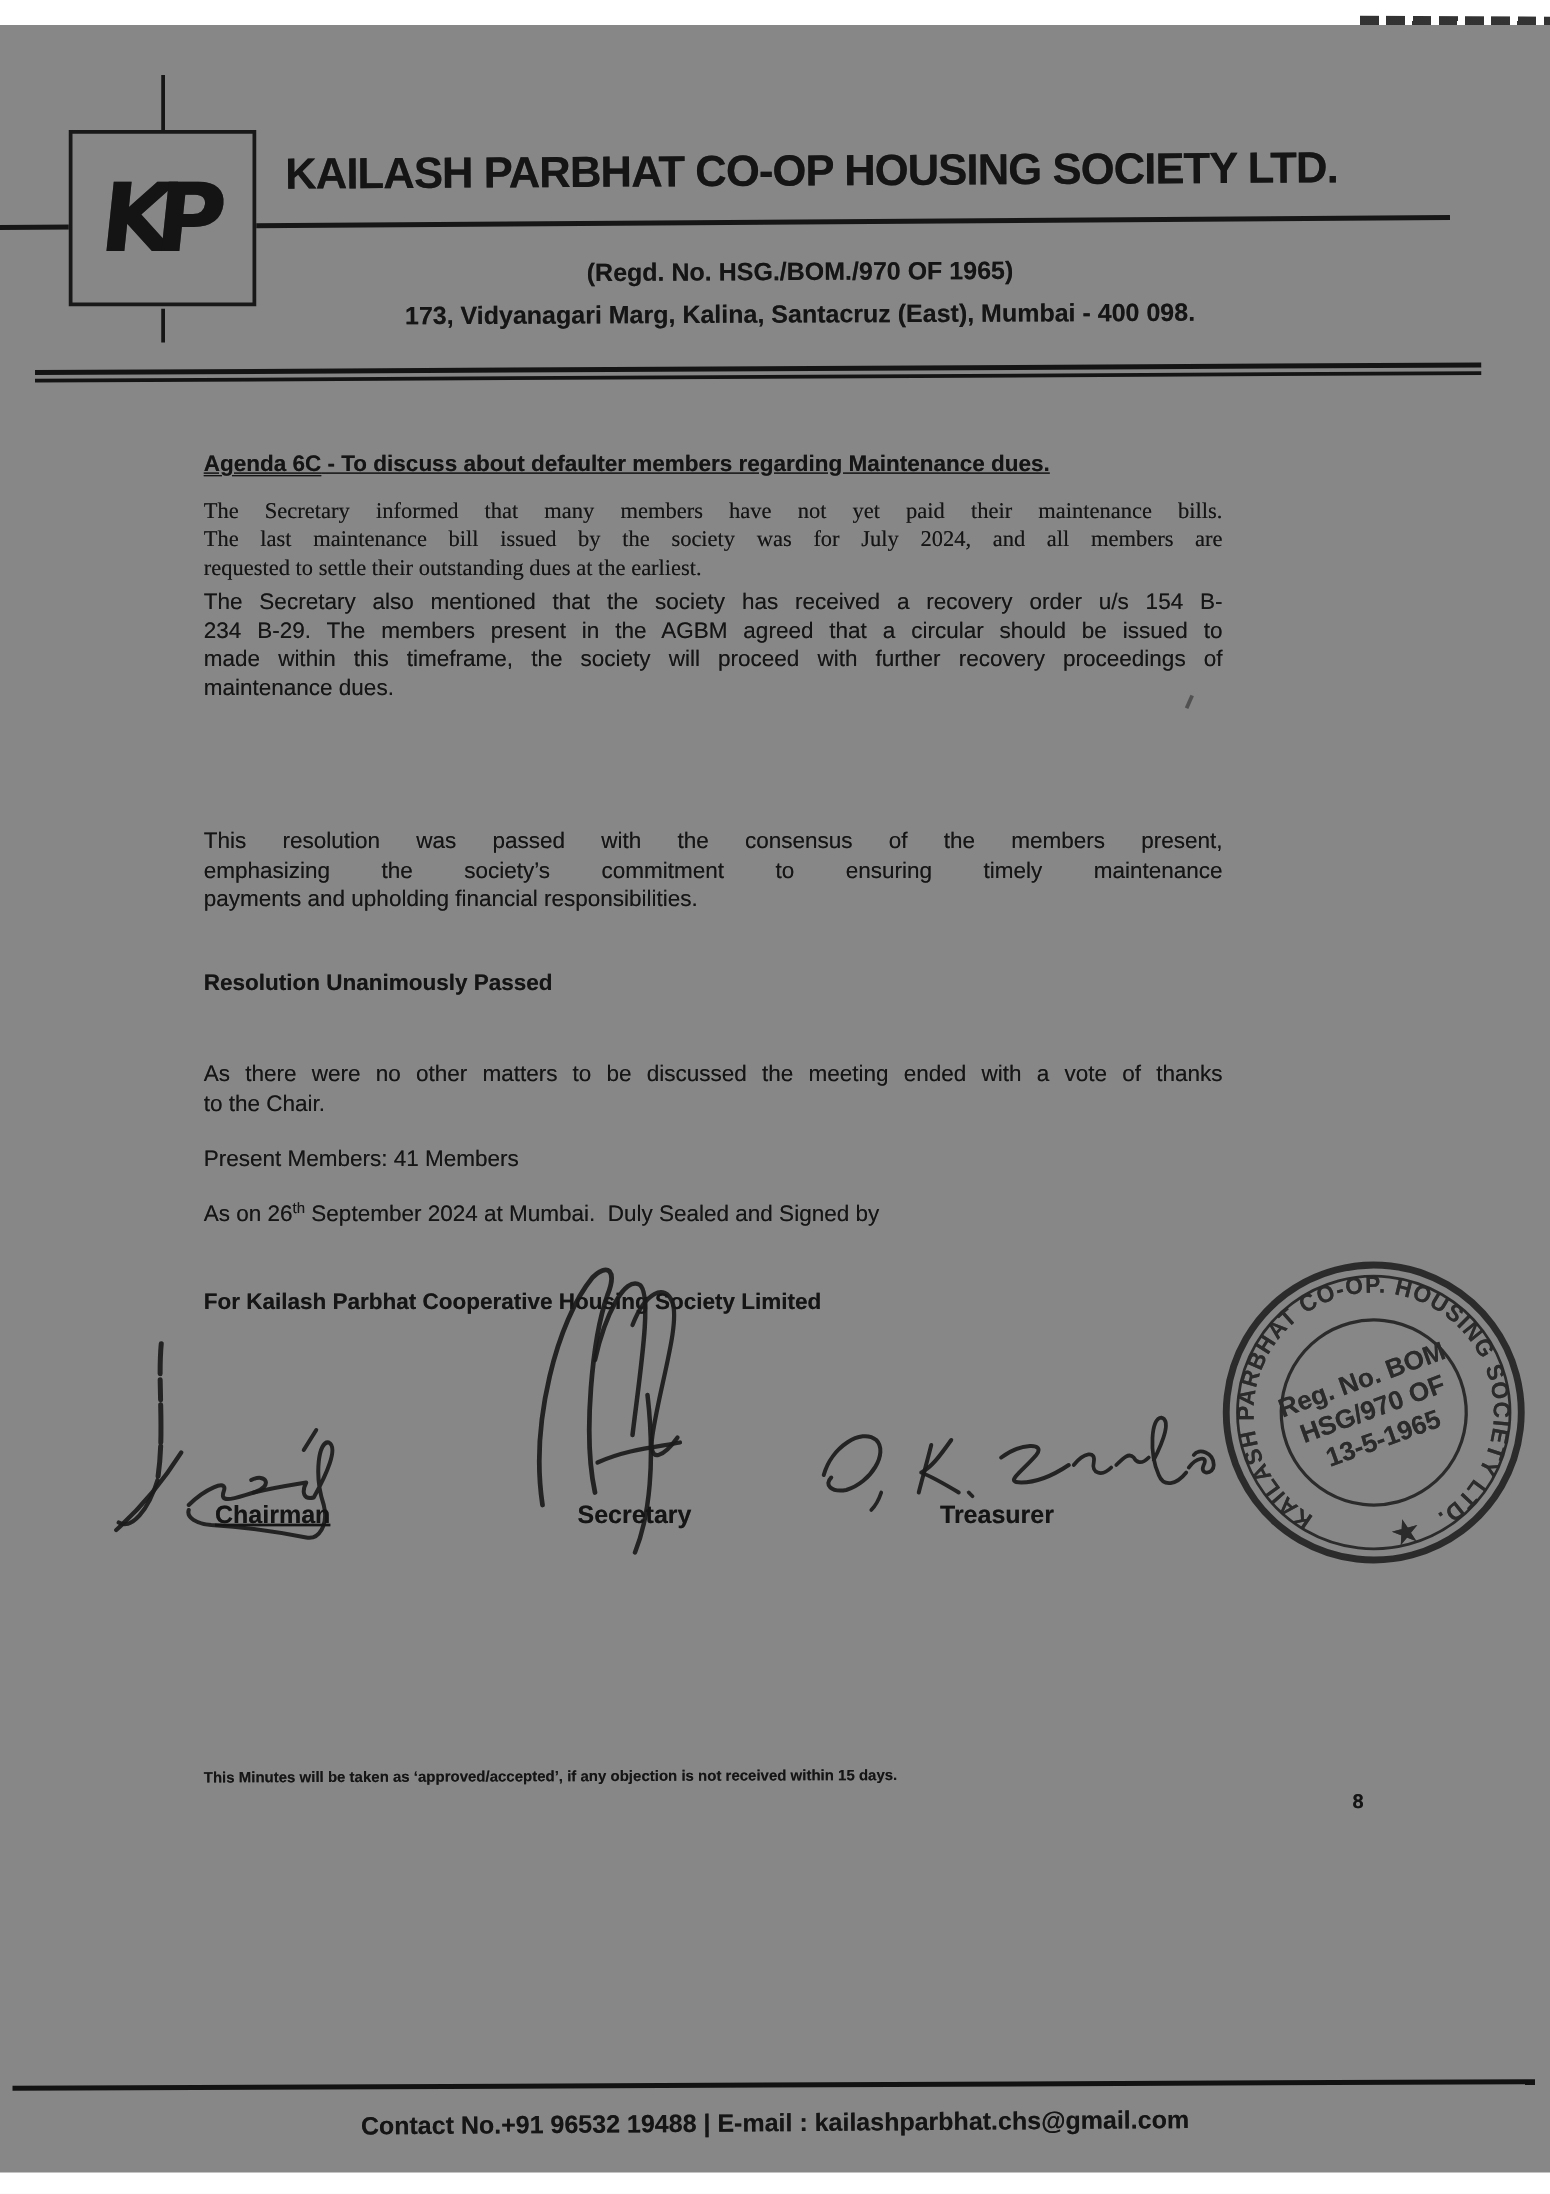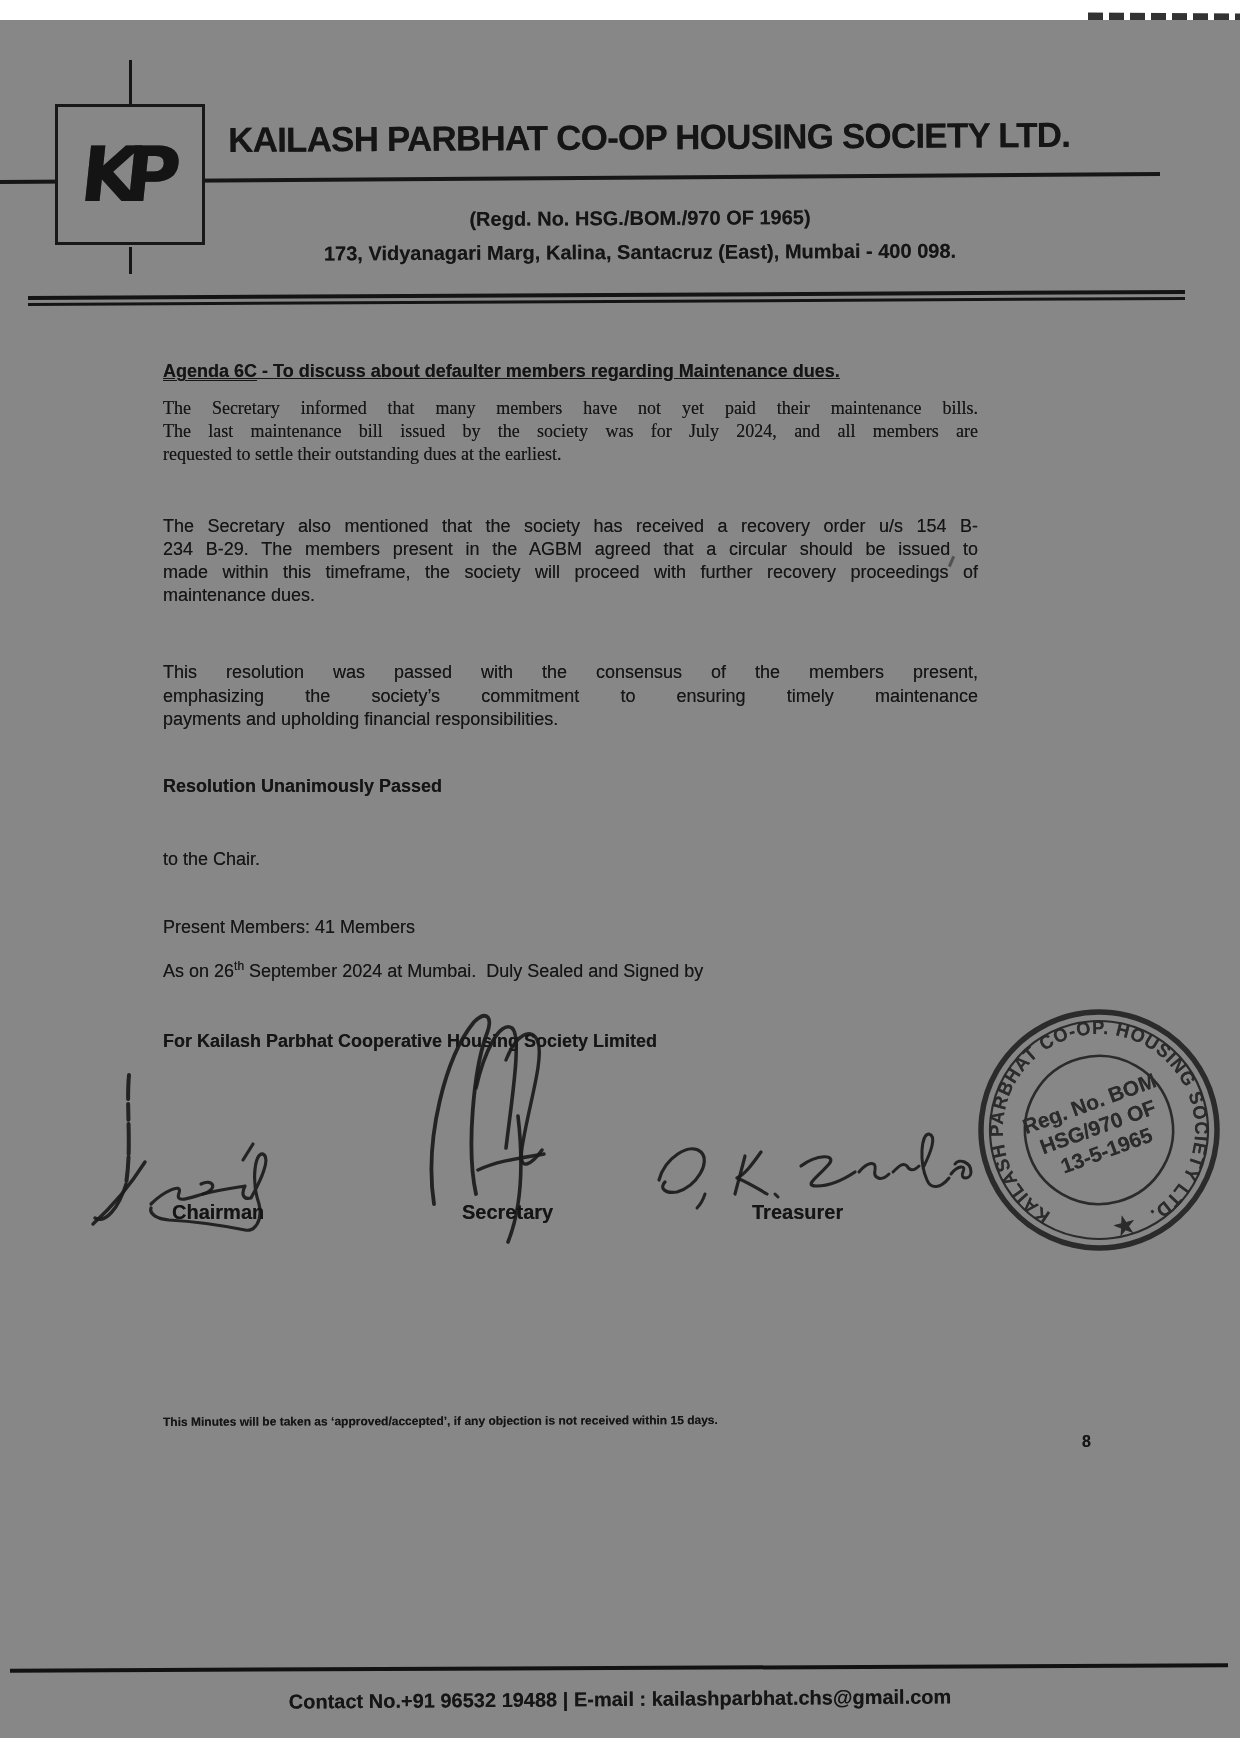--- a/index.html
+++ b/index.html
@@ -46,39 +46,39 @@
   }
 
   
   .doc { position:absolute; left:163px; top:0; width:815px; font-size:18px; }
   .doc .block { position:absolute; width:815px; }
   .jline { text-align:justify; text-align-last:justify; line-height:23px; }
   .lastline { text-align-last:left; }
   .agenda { top:341px; font-weight:bold; font-size:18px;text-decoration:underline; }
   .agenda-label { text-decoration:underline; text-underline-offset:3px; }
   .p1 { top:377px;font-family:Liberation Serif, serif; }
-  .p2 { top:495px; }
+  .p2 { top:450px; }
   .p3 { top:641px; font-weight:normal; }
   .p3 .jline { line-height:23.5px; }
   .rup { top:756px; font-weight:bold; }
   .closing { top:827px; }
   .closing .jline { line-height:24px; }
   .present { top:897px; }
   .dateline { top:941px; white-space:pre-wrap; }
   .forline { top:1011px; font-weight:bold; }
   sup { font-size:12px; vertical-align:super; line-height:0; }
 
   
   .sig { position:absolute; }
   .sig path { fill:none; stroke:#1b1b1b; stroke-linecap:round; stroke-linejoin:round; opacity:.93; }
   .sig-chairman  { left:85px;  top:1052px; }
   .sig-secretary { left:420px; top:988px; }
   .sig-treasurer { left:645px; top:1108px; }
   .sig-label { position:absolute; top:1181px; font-size:20px; font-weight:bold; }
-  .lbl-chairman  { left:172px; }
+  .lbl-chairman  { left:172px;text-decoration:underline; }
   .lbl-secretary { left:462px; }
   .lbl-treasurer { left:752px; }
 
   
   .stamp { left:975px; top:986px; width:248px; height:248px; transform:rotate(-15deg); opacity:.92; }
   .stamp circle { fill:none; stroke:#242424; }
   .stamp text, .stamp textPath { fill:#242424; font-family:"Liberation Sans", sans-serif; font-weight:bold; }
 
   
   .foot-note { left:163px; top:1394px; font-size:12px; font-weight:bold; transform:rotate(-.2deg); }
@@ -126,20 +126,21 @@
 
       <div class="block p3">
         <div class="jline">This resolution was passed with the consensus of the members present,</div>
         <div class="jline">emphasizing the society’s commitment to ensuring timely maintenance</div>
         <div class="jline lastline">payments and upholding financial responsibilities.</div>
       </div>
 
       <div class="block rup">Resolution Unanimously Passed</div>
 
       <div class="block closing">
+        <div class="jline">As there were no other matters to be discussed the meeting ended with a vote of thanks</div>
         <div class="jline lastline">to the Chair.</div>
       </div>
 
       <div class="block present">Present Members: 41 Members</div>
 
       <div class="block dateline"><span>As on 26</span><sup>th</sup><span> September 2024 at Mumbai.  Duly Sealed and Signed by</span></div>
 
       <div class="block forline">For Kailash Parbhat Cooperative Housing Society Limited</div>
     </div>
 

